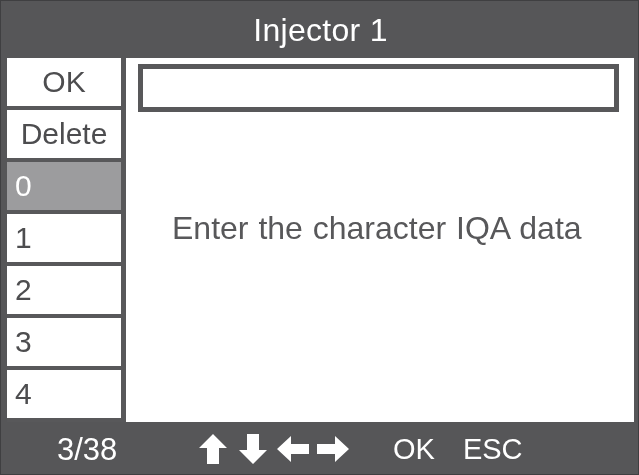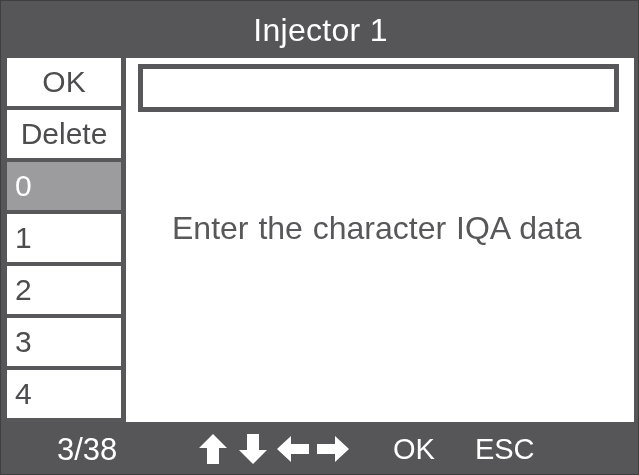--- a/index.html
+++ b/index.html
@@ -163,21 +163,21 @@
     height: 34px;
     margin-right: 6px;
   }
   #key-hints .arrow-icon svg { display: block; }
   #key-hints .key-label {
     font-size: 29px;
     line-height: 1;
     color: #ffffff;
   }
   #key-hints .key-ok  { margin-left: 37px; }
-  #key-hints .key-esc { margin-left: 40px; }
+  #key-hints .key-esc { margin-left: 28px; }
 </style>
 </head>
 <body>
 
 <div id="screen">
 
   <div id="titlebar">
     <span class="title-text">Injector 1</span>
   </div>
 

